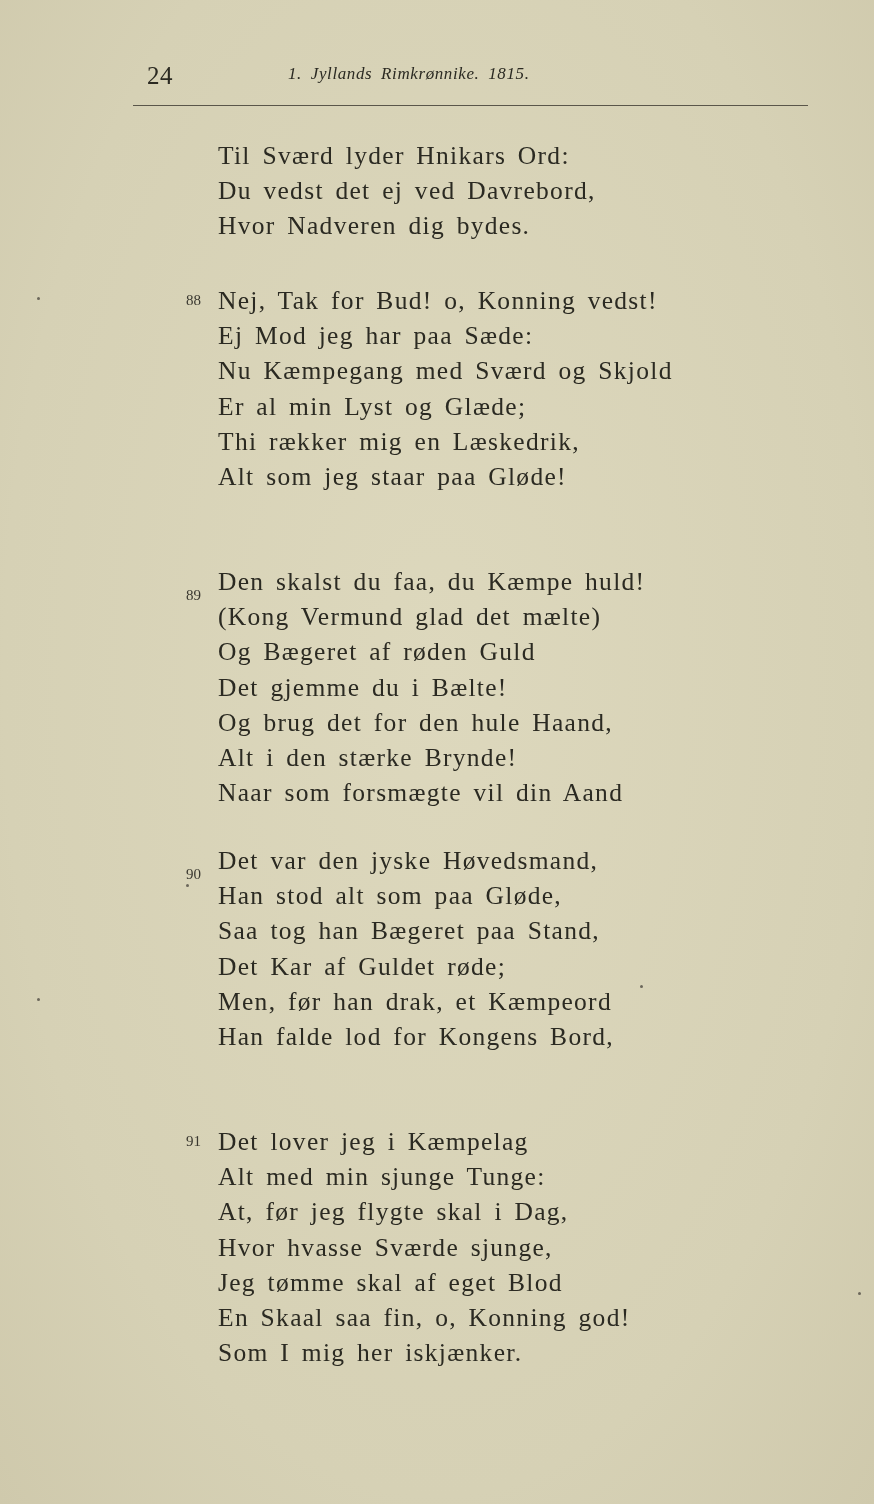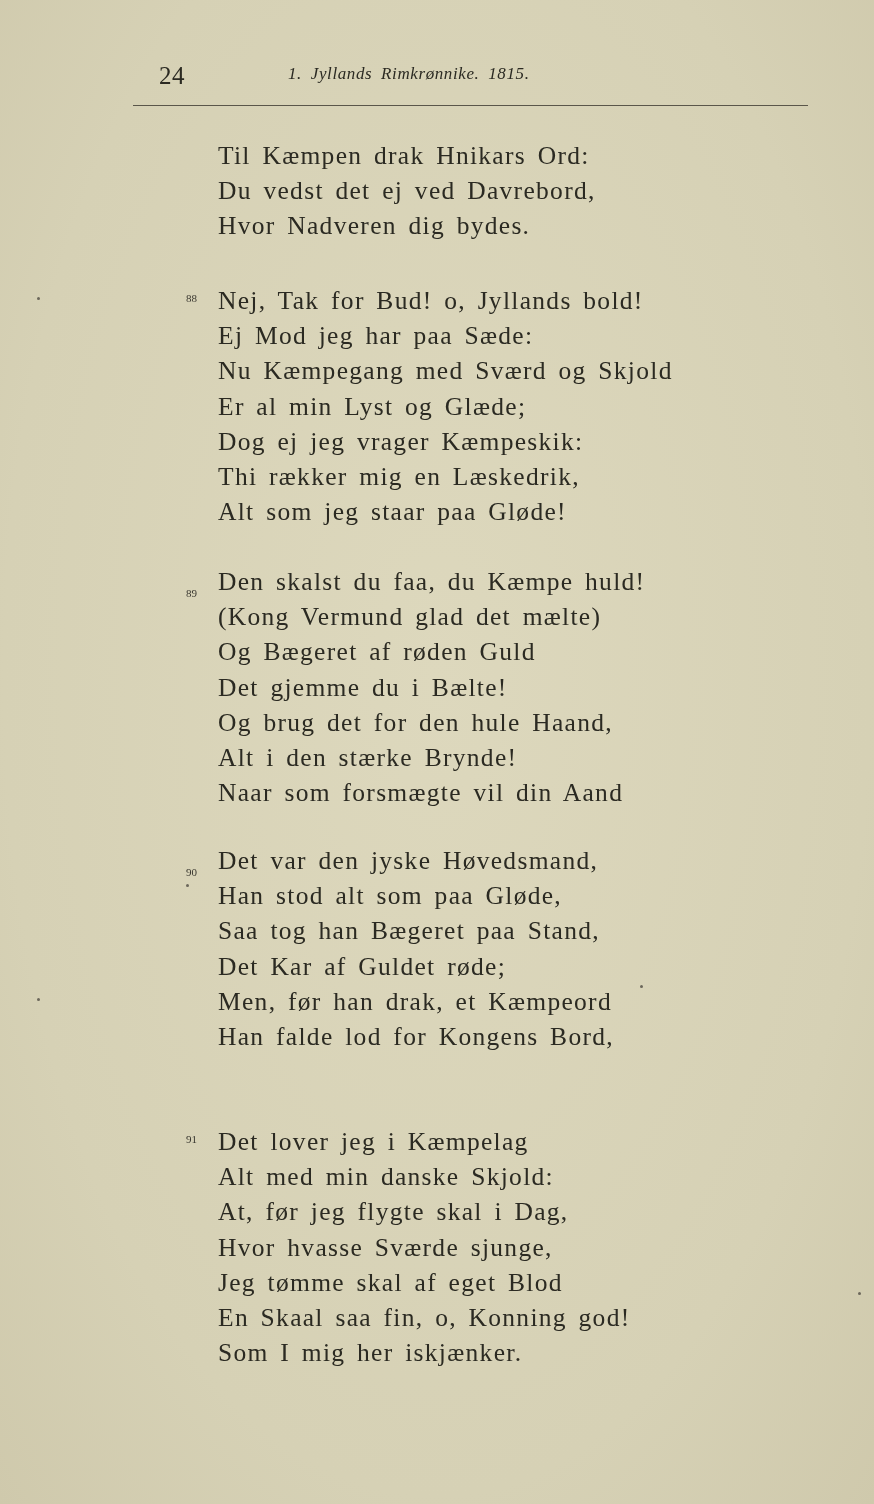--- a/index.html
+++ b/index.html
@@ -23,21 +23,21 @@
     }
     .running-head {
       position: absolute;
       top: 62px;
       left: 143px;
       width: 665px;
       height: 36px;
     }
     .page-number {
       position: absolute;
-      left: 16px;
+      left: 4px;
       top: 0;
       font-size: 25px;
       letter-spacing: 0.5px;
     }
     .running-title {
       position: absolute;
       left: 145px;
       top: 2px;
       font-size: 17px;
       font-style: italic;
@@ -58,21 +58,21 @@
       top: 0;
       width: 874px;
     }
     .stanza {
       position: absolute;
       left: 218px;
     }
     .stanza-number {
       position: absolute;
       left: -32px;
-      font-size: 11px;
+      font-size: 15px;
       color: #3a3830;
     }
     .verse-line {
       display: block;
       font-size: 25.5px;
       line-height: 35.2px;
       letter-spacing: 1.3px;
       word-spacing: 4px;
       white-space: nowrap;
     }
@@ -91,32 +91,31 @@
 
   <div class="running-head">
     <span class="page-number">24</span>
     <span class="running-title">1.  Jyllands Rimkrønnike.  1815.</span>
   </div>
   <div class="rule"></div>
 
   <div class="poem">
 
     <div class="stanza" style="top:138px;">
-      <span class="verse-line">Til Kæmpen drak Hnikars Ord:</span>
+      <span class="verse-line">Til Sværd lyder Hnikars Ord:</span>
       <span class="verse-line">Du vedst det ej ved Davrebord,</span>
       <span class="verse-line">Hvor Nadveren dig bydes.</span>
     </div>
 
     <div class="stanza" style="top:283px;">
       <span class="stanza-number" style="top:9px;">88</span>
-      <span class="verse-line">Nej, Tak for Bud! o, Jyllands bold!</span>
+      <span class="verse-line">Nej, Tak for Bud! o, Konning vedst!</span>
       <span class="verse-line">Ej Mod jeg har paa Sæde:</span>
       <span class="verse-line">Nu Kæmpegang med Sværd og Skjold</span>
       <span class="verse-line">Er al min Lyst og Glæde;</span>
-      <span class="verse-line">Dog ej jeg vrager Kæmpeskik:</span>
       <span class="verse-line">Thi rækker mig en Læskedrik,</span>
       <span class="verse-line">Alt som jeg staar paa Gløde!</span>
     </div>
 
     <div class="stanza" style="top:564px;">
       <span class="stanza-number" style="top:23px;">89</span>
       <span class="verse-line">Den skalst du faa, du Kæmpe huld!</span>
       <span class="verse-line">(Kong Vermund glad det mælte)</span>
       <span class="verse-line">Og Bægeret af røden Guld</span>
       <span class="verse-line">Det gjemme du i Bælte!</span>
@@ -131,21 +130,21 @@
       <span class="verse-line">Han stod alt som paa Gløde,</span>
       <span class="verse-line">Saa tog han Bægeret paa Stand,</span>
       <span class="verse-line">Det Kar af Guldet røde;</span>
       <span class="verse-line">Men, før han drak, et Kæmpeord</span>
       <span class="verse-line">Han falde lod for Kongens Bord,</span>
     </div>
 
     <div class="stanza" style="top:1124px;">
       <span class="stanza-number" style="top:9px;">91</span>
       <span class="verse-line">Det lover jeg i Kæmpelag</span>
-      <span class="verse-line">Alt med min danske Skjold:</span>
+      <span class="verse-line">Alt med min sjunge Tunge:</span>
       <span class="verse-line">At, før jeg flygte skal i Dag,</span>
       <span class="verse-line">Hvor hvasse Sværde sjunge,</span>
       <span class="verse-line">Jeg tømme skal af eget Blod</span>
       <span class="verse-line">En Skaal saa fin, o, Konning god!</span>
       <span class="verse-line">Som I mig her iskjænker.</span>
     </div>
   </div>
 
   <span class="speck" style="left:37px; top:297px;"></span>
   <span class="speck" style="left:186px; top:884px;"></span>

